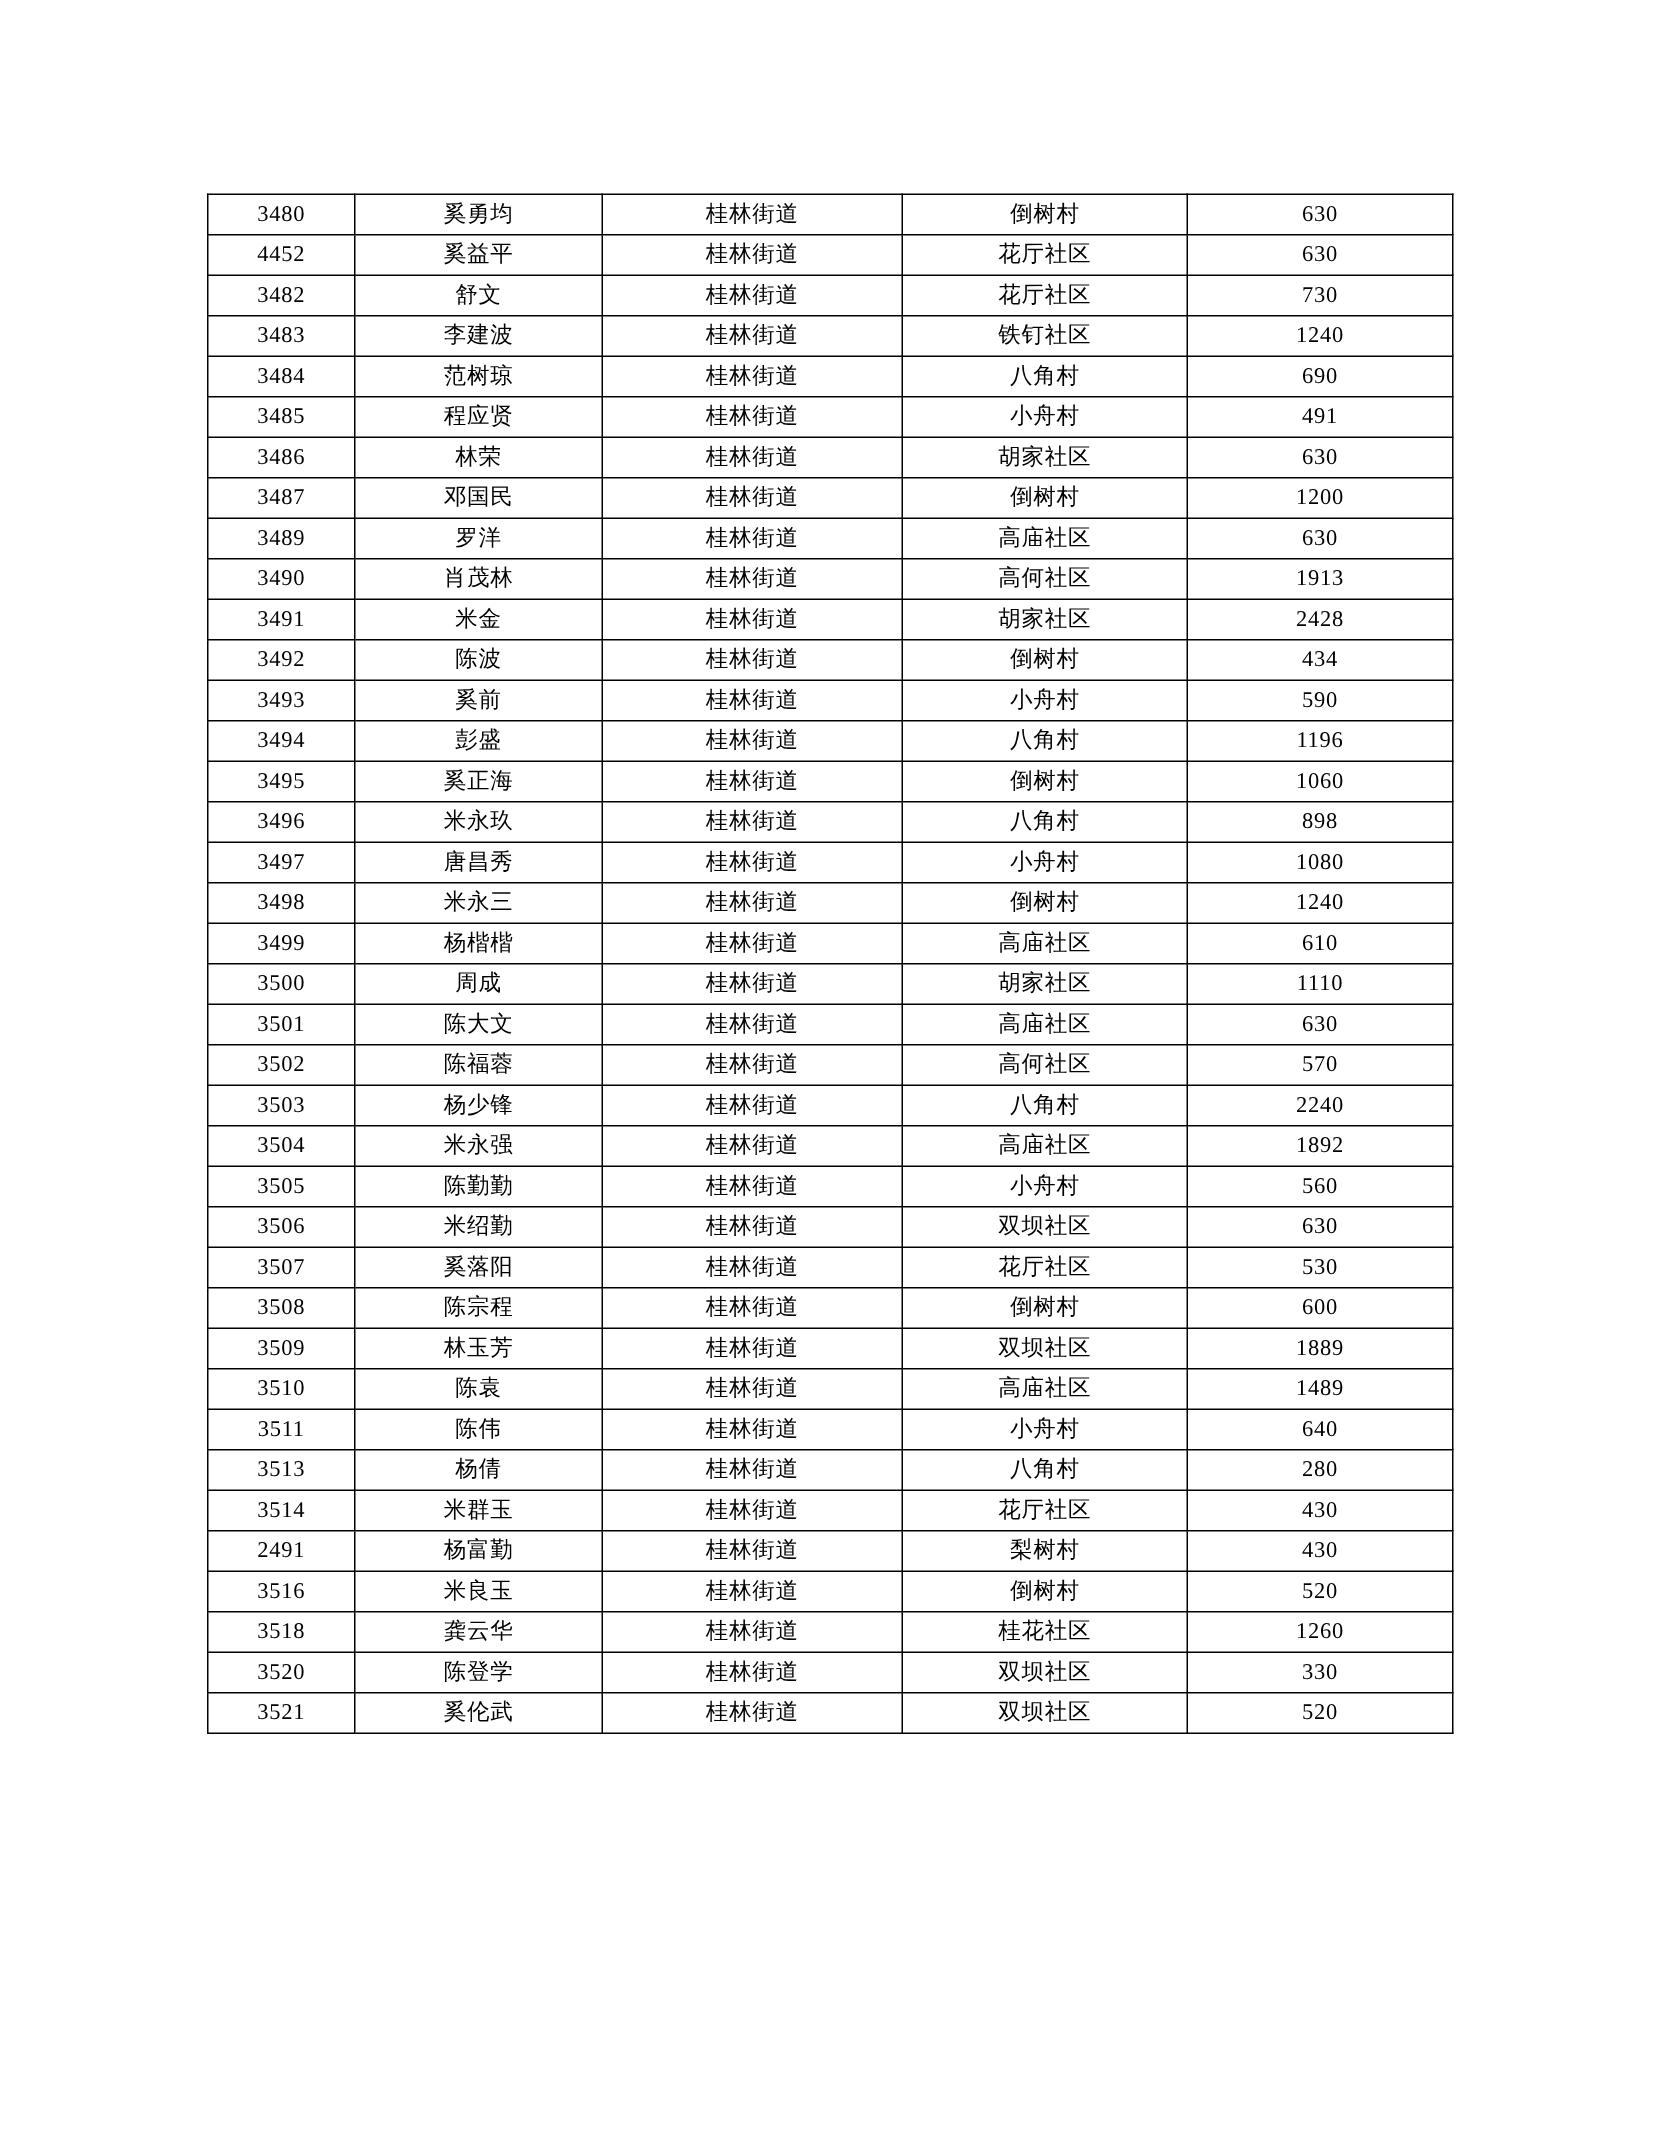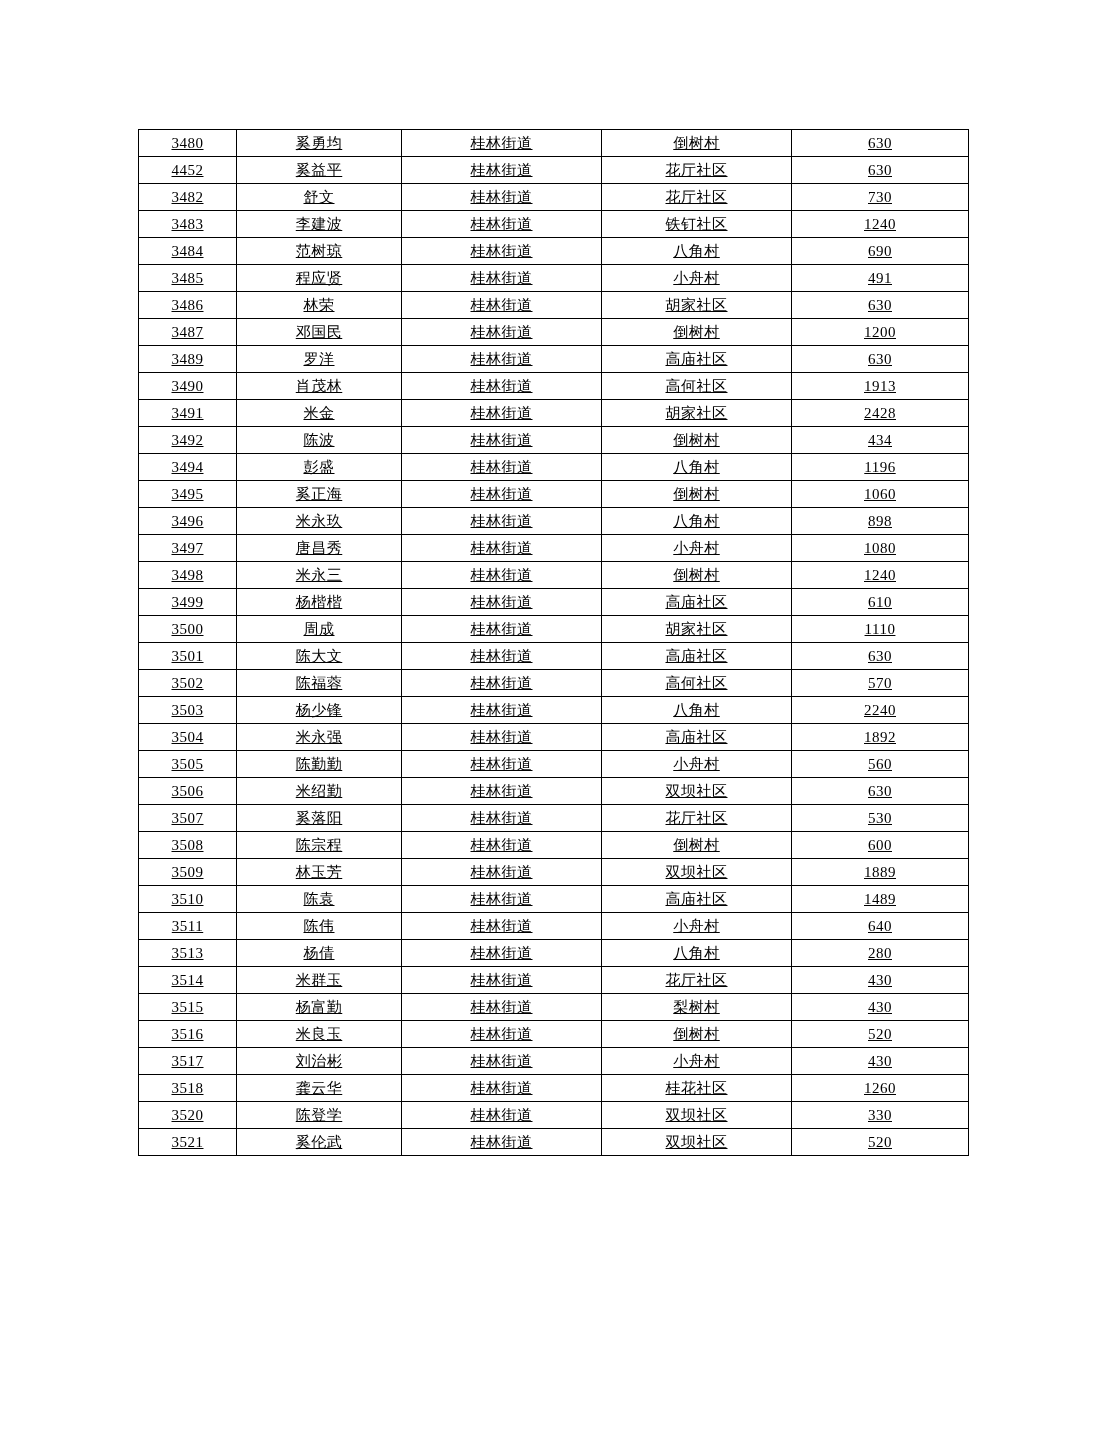--- a/index.html
+++ b/index.html
@@ -19,21 +19,20 @@
   .table-wrap {
     position: absolute;
     top: 129px;
     left: 138px;
     width: 830px;
   }
   table.data-table {
     border-collapse: collapse;
     width: 830px;
     table-layout: fixed;
-    text-decoration: underline;
   }
   table.data-table td {
     border: 1px solid #000000;
     height: 27px;
     text-align: center;
     vertical-align: middle;
     font-size: 15px;
     line-height: 1;
     white-space: nowrap;
     overflow: hidden;
@@ -137,20 +136,27 @@
             <td>2428</td>
           </tr>
           <tr>
             <td>3492</td>
             <td>陈波</td>
             <td>桂林街道</td>
             <td>倒树村</td>
             <td>434</td>
           </tr>
           <tr>
+            <td>3493</td>
+            <td>奚前</td>
+            <td>桂林街道</td>
+            <td>小舟村</td>
+            <td>590</td>
+          </tr>
+          <tr>
             <td>3494</td>
             <td>彭盛</td>
             <td>桂林街道</td>
             <td>八角村</td>
             <td>1196</td>
           </tr>
           <tr>
             <td>3495</td>
             <td>奚正海</td>
             <td>桂林街道</td>
@@ -277,39 +283,32 @@
             <td>280</td>
           </tr>
           <tr>
             <td>3514</td>
             <td>米群玉</td>
             <td>桂林街道</td>
             <td>花厅社区</td>
             <td>430</td>
           </tr>
           <tr>
-            <td>3515</td>
+            <td>2491</td>
             <td>杨富勤</td>
             <td>桂林街道</td>
             <td>梨树村</td>
             <td>430</td>
           </tr>
           <tr>
             <td>3516</td>
             <td>米良玉</td>
             <td>桂林街道</td>
             <td>倒树村</td>
             <td>520</td>
-          </tr>
-          <tr>
-            <td>3517</td>
-            <td>刘治彬</td>
-            <td>桂林街道</td>
-            <td>小舟村</td>
-            <td>430</td>
           </tr>
           <tr>
             <td>3518</td>
             <td>龚云华</td>
             <td>桂林街道</td>
             <td>桂花社区</td>
             <td>1260</td>
           </tr>
           <tr>
             <td>3520</td>

